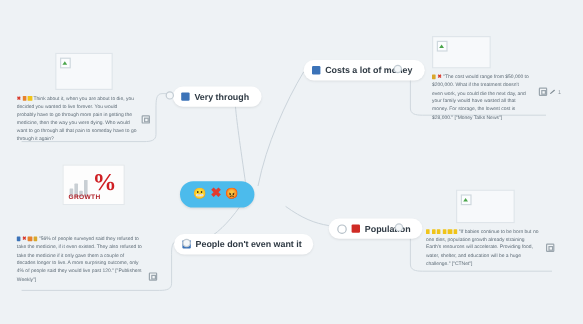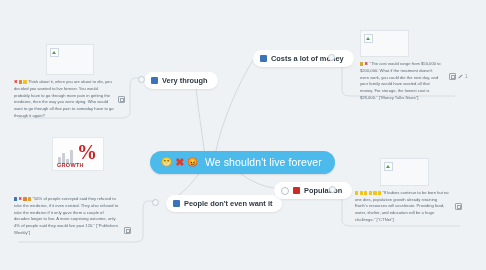--- a/index.html
+++ b/index.html
@@ -146,36 +146,35 @@
 
     <path d="M 155,201 L 148,201 C 143,201 143,207 143,212 L 143,236 C 143,241 139,242 133,242 L 18,242" fill="none" stroke="#ced6dc" stroke-width="0.8"></path>
 
     <path d="M 330,188 L 337,188 C 342,188 342,194 342,199 L 342,220 C 342,225 346,226 352,226 L 460,226" fill="none" stroke="#ced6dc" stroke-width="0.8"></path>
   </svg>
 
   <div class="central" style="left:150px;top:151px;">
     <span class="emoji">😬</span>
     <span class="xmark">✖</span>
     <span class="emoji">😡</span>
-    <span class="ctext">We shouldn't live forever</span>
   </div>
 
   <div class="node" style="left:144px;top:72px;">
     <span class="badge blue"></span>
     <span>Very through</span>
   </div>
   <div class="dot" style="left:138px;top:76px;"></div>
 
   <div class="node" style="left:253px;top:50px;">
     <span class="badge blue"></span>
     <span>Costs a lot of money</span>
   </div>
   <div class="dot" style="left:328px;top:54px;"></div>
 
-  <div class="node" style="left:166px;top:195px;">
+  <div class="node" style="left:145px;top:195px;">
     <span class="badge blue"></span>
     <span>People don't even want it</span>
   </div>
   <div class="dot" style="left:152px;top:199px;"></div>
 
   <div class="node" style="left:274px;top:182px;">
     <span class="toggle"></span>
     <span class="badge red"></span>
     <span>Population</span>
   </div>

